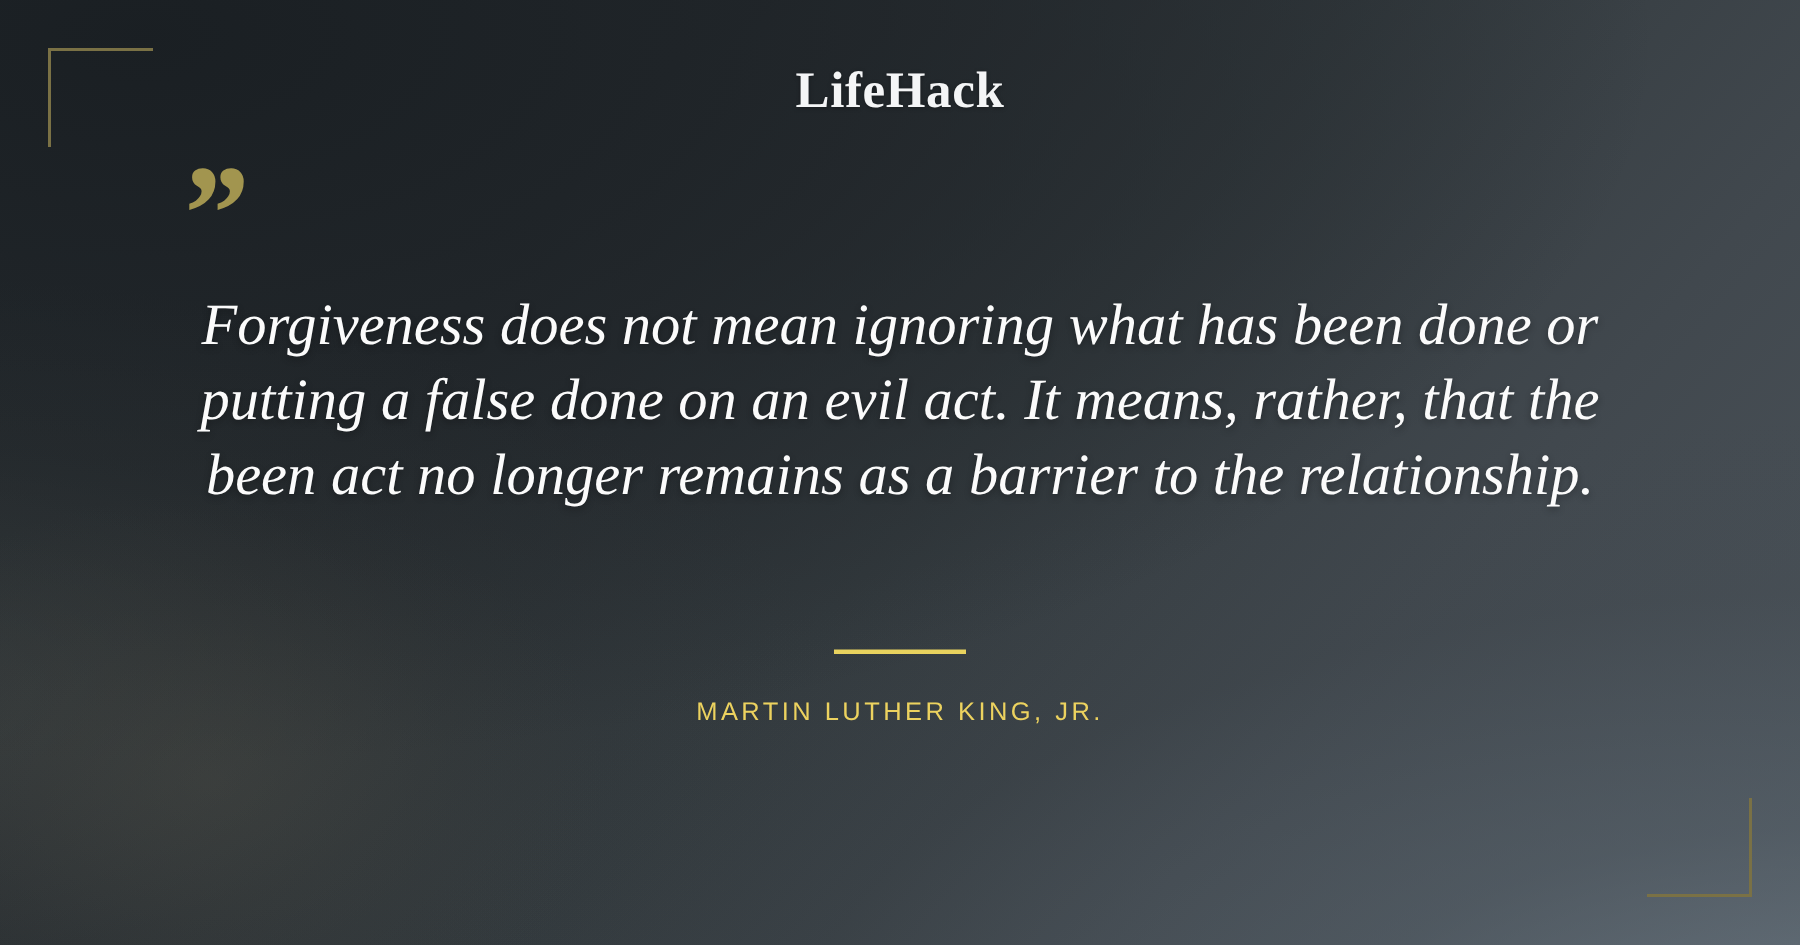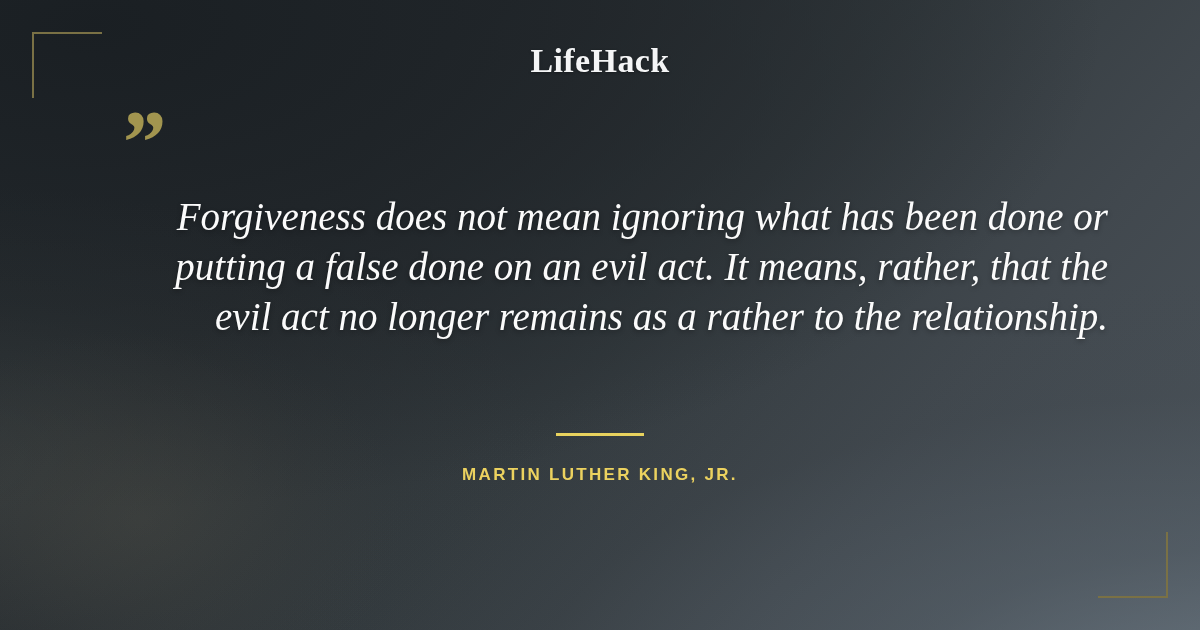--- a/index.html
+++ b/index.html
@@ -76,21 +76,21 @@
     user-select:none;
   }
 
   
   .quote-wrap {
     position:absolute;
     left:0;
     top:192px;
     width:1200px;
     padding:0 92px;
-    text-align:right;
+    text-align:center;
   }
   .quote-line {
     font-family:"Liberation Serif", serif;
     font-style:italic;
     font-size:39px;
     line-height:50px;
     color:#fbfbfb;
     white-space:nowrap;
     text-shadow:0 2px 5px rgba(0,0,0,0.30);
   }
@@ -107,21 +107,21 @@
   }
 
   
   .author {
     position:absolute;
     left:0;
     top:465px;
     width:100%;
     text-align:center;
     font-size:17px;
-    font-weight:700;
+    font-weight:400;
     letter-spacing:2.3px;
     color:#ecd25f;
   }
 </style>
 </head>
 <body>
 
 <div class="card">
 
   <div class="haze"></div>
@@ -136,20 +136,20 @@
     <span class="v"></span>
   </div>
 
   <div class="logo">LifeHack</div>
 
   <div class="quote-mark">”</div>
 
   <div class="quote-wrap">
     <div class="quote-line">Forgiveness does not mean ignoring what has been done or</div>
     <div class="quote-line">putting a false done on an evil act. It means, rather, that the</div>
-    <div class="quote-line">evil act no longer remains as a rather to the relationship.</div>
+    <div class="quote-line">been act no longer remains as a barrier to the relationship.</div>
   </div>
 
   <div class="divider"></div>
 
   <div class="author">MARTIN LUTHER KING, JR.</div>
 
 </div>
 
 </body></html>

